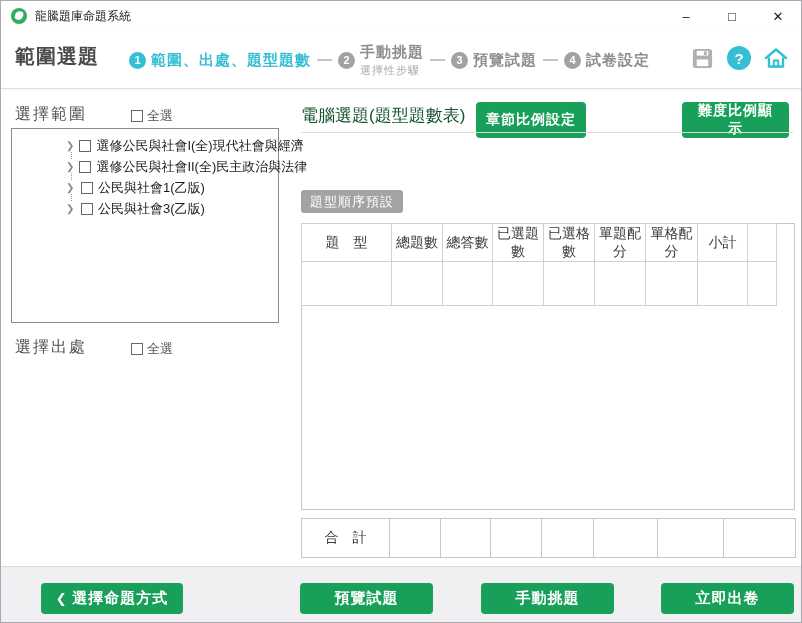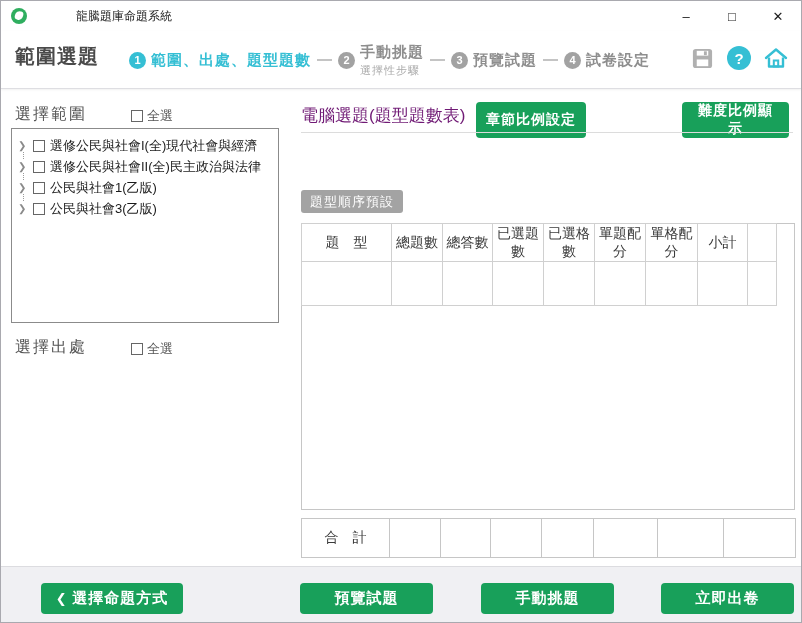--- a/index.html
+++ b/index.html
@@ -6,21 +6,21 @@
   html,body { background:#d9d9d9; }
   body { font-family:"Liberation Sans","DejaVu Sans",sans-serif; }
   .window {
     position:relative; width:802px; height:623px; background:#ffffff;
     border:1px solid #a9a9af; overflow:hidden;
   }
   
   .titlebar { position:absolute; left:0; top:0; width:100%; height:30px; background:#fff; display:flex; align-items:center; }
   .app-icon { width:16px; height:16px; border-radius:50%; background:#2fae5f; margin:0 8px 0 10px; position:relative; }
   .app-icon::after { content:""; position:absolute; left:4px; top:3px; width:8px; height:9px; background:#fff; border-radius:60% 40% 55% 45%; transform:rotate(18deg); }
-  .app-title { font-size:12px; color:#1a1a1a;margin-left:41px; }
+  .app-title { font-size:12px; color:#1a1a1a; }
   .win-controls { position:absolute; right:0; top:0; height:30px; display:flex; }
   .win-btn { width:46px; height:30px; display:flex; align-items:center; justify-content:center; font-size:13px; color:#1a1a1a; cursor:default; }
   
   .header { position:absolute; left:0; top:30px; width:100%; height:58px; background:#fff; border-bottom:1px solid #dedee2; box-shadow:0 1px 2px rgba(0,0,0,0.06); }
   .page-title { position:absolute; left:14px; top:12px; font-size:20px; font-weight:bold; color:#4a4a4a; letter-spacing:1px; }
   .stepper { position:absolute; left:128px; top:0; height:58px; display:flex; align-items:center; }
   .step { display:flex; align-items:center; }
   .step-badge { width:17px; height:17px; border-radius:50%; background:#a2a2a2; color:#fff; font-size:11px; font-weight:bold; display:flex; align-items:center; justify-content:center; margin-right:5px; flex:0 0 auto; }
   .step.active .step-badge { background:#35bfd4; }
   .step-label { font-size:15px; font-weight:bold; color:#8e8e8e; letter-spacing:1px; }
@@ -37,21 +37,21 @@
   .checkbox { width:12px; height:12px; border:1px solid #666; background:#fff; display:inline-block; flex:0 0 auto; }
   .panel-box { position:absolute; border:1px solid #8b8b8b; background:#fff; }
   .tree { padding:6px 6px; }
   .tree-row { position:relative; display:flex; align-items:center; gap:5px; height:21px; cursor:pointer; }
   .tree-row:not(:last-child)::after { content:""; position:absolute; left:5px; top:17px; height:7px; border-left:1px dotted #9a9a9a; }
   .tree-chevron { width:10px; font-size:10px; color:#8a8a8a; line-height:1; }
   .tree-chevron::before { content:"❯"; }
   .tree-label { font-size:13px; color:#1a1a1a; white-space:nowrap; }
   .placeholder { position:absolute; left:8px; top:8px; font-size:13px; color:#b4b4b4; letter-spacing:1px; }
   
-  .main-title { position:absolute; left:300px; top:103px; font-size:17px; color:#701a75; }
+  .main-title { position:absolute; left:300px; top:103px; font-size:17px; color:#14532d; }
   .green-btn { background:#18a05a; color:#fff; border:none; border-radius:4px; font-size:14px; font-weight:bold; letter-spacing:1px; cursor:pointer; font-family:inherit; }
   .ratio-btn { position:absolute; top:101px; height:36px; padding:0 10px; }
   .divider { position:absolute; left:300px; top:131px; width:492px; border-top:1px solid #dcdcdc; }
   .pill-btn { position:absolute; left:300px; top:189px; height:23px; padding:0 9px; background:#a3a3a3; color:#fff; border:none; border-radius:3px; font-size:13px; letter-spacing:1px; cursor:pointer; font-family:inherit; }
   .table-wrap { position:absolute; left:300px; top:222px; width:494px; height:287px; border:1px solid #c6c6c6; background:#fff; }
   table.qtable { border-collapse:collapse; table-layout:fixed; width:475px; margin:-1px 12px 0 -1px; }
   table.qtable th, table.qtable td { border:1px solid #d0d0d0; font-weight:normal; font-size:14px; color:#3a3a3a; text-align:center; padding:0; }
   table.qtable th { height:38px; }
   table.qtable td { height:44px; }
   .totals-wrap { position:absolute; left:300px; top:517px; width:494px; height:40px; }
@@ -127,21 +127,21 @@
         </svg>
       </span>
     </div>
   </div>
 
   <div class="section-title" style="left:14px; top:103px;">選擇範圍</div>
   <label class="select-all" style="left:130px; top:106px;">
     <span class="checkbox"></span>
     <span>全選</span>
   </label>
-  <div class="panel-box" style="left:10px; top:127px; width:268px; height:195px;">
+  <div class="panel-box" style="left:10px; top:127px; width:268px; height:195px;padding-left:48px;">
     <div class="tree">
       <div class="tree-row">
         <span class="tree-chevron"></span>
         <span class="checkbox"></span>
         <span class="tree-label">選修公民與社會I(全)現代社會與經濟</span>
       </div>
       <div class="tree-row">
         <span class="tree-chevron"></span>
         <span class="checkbox"></span>
         <span class="tree-label">選修公民與社會II(全)民主政治與法律</span>

